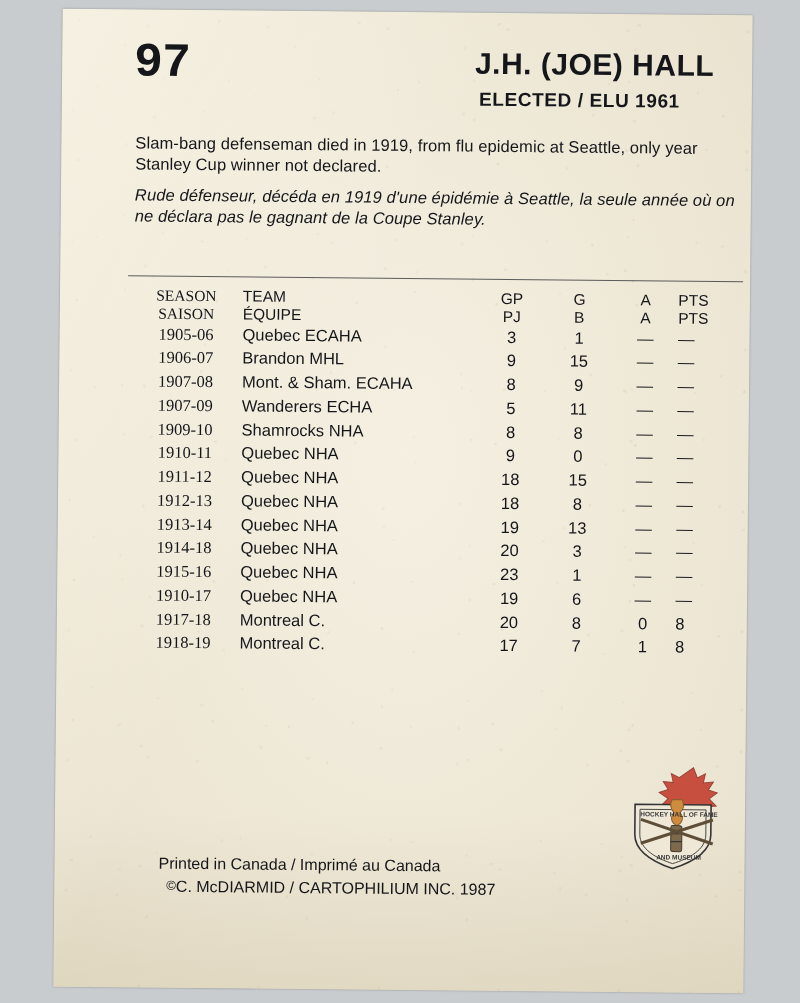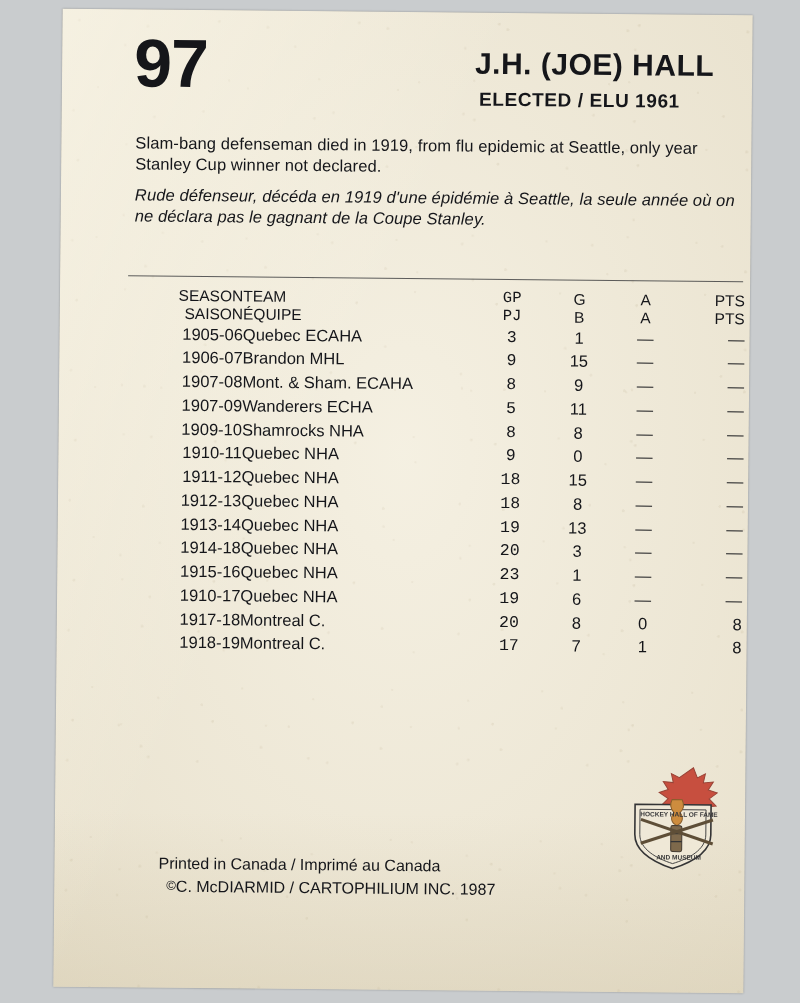--- a/index.html
+++ b/index.html
@@ -64,25 +64,25 @@
   .content {
     position: absolute;
     inset: 0;
     z-index: 3;
     color: #15161a;
   }
 
   .card-number {
     position: absolute;
     left: 72px;
-    top: 14px;
-    font-size: 68px;
+    top: 26px;
+    font-size: 48px;
     font-weight: bold;
     letter-spacing: -1px;
-    font-family: Liberation Sans, sans-serif;
+    font-family: Liberation Mono, monospace;
   }
   .player-name {
     position: absolute;
     right: 38px;
     top: 34px;
     font-size: 30px;
     font-weight: bold;
     letter-spacing: 0.5px;
     text-align: right;
     white-space: nowrap;
@@ -137,26 +137,26 @@
     font-weight: normal;
     vertical-align: top;
   }
   thead th {
     font-weight: bold;
     font-size: 15.5px;
     line-height: 1.15;
     padding-bottom: 8px;
   }
   thead th div.l2 { display: block; }
-  th.c-season, td.c-season { width: 118px; text-align: right; padding-left: 6px; }
+  th.c-season, td.c-season { width: 118px; text-align: center; padding-left: 6px; font-family: Liberation Serif, serif; }
   th.c-team,   td.c-team   { width: 250px; text-align: left; }
-  th.c-gp,     td.c-gp     { width: 72px;  text-align: center; font-family: Liberation Mono, monospace; }
+  th.c-gp,     td.c-gp     { width: 72px;  text-align: center; }
   th.c-g,      td.c-g      { width: 72px;  text-align: center; }
   th.c-a,      td.c-a      { width: 70px;  text-align: center; }
-  th.c-pts,    td.c-pts    { width: 70px;  text-align: right; }
+  th.c-pts,    td.c-pts    { width: 70px;  text-align: left; }
   tbody td { line-height: 1.44; }
 
   .logo {
     position: absolute;
     left: 560px;
     top: 745px;
     width: 128px;
     height: 120px;
     opacity: 0.88;
   }

